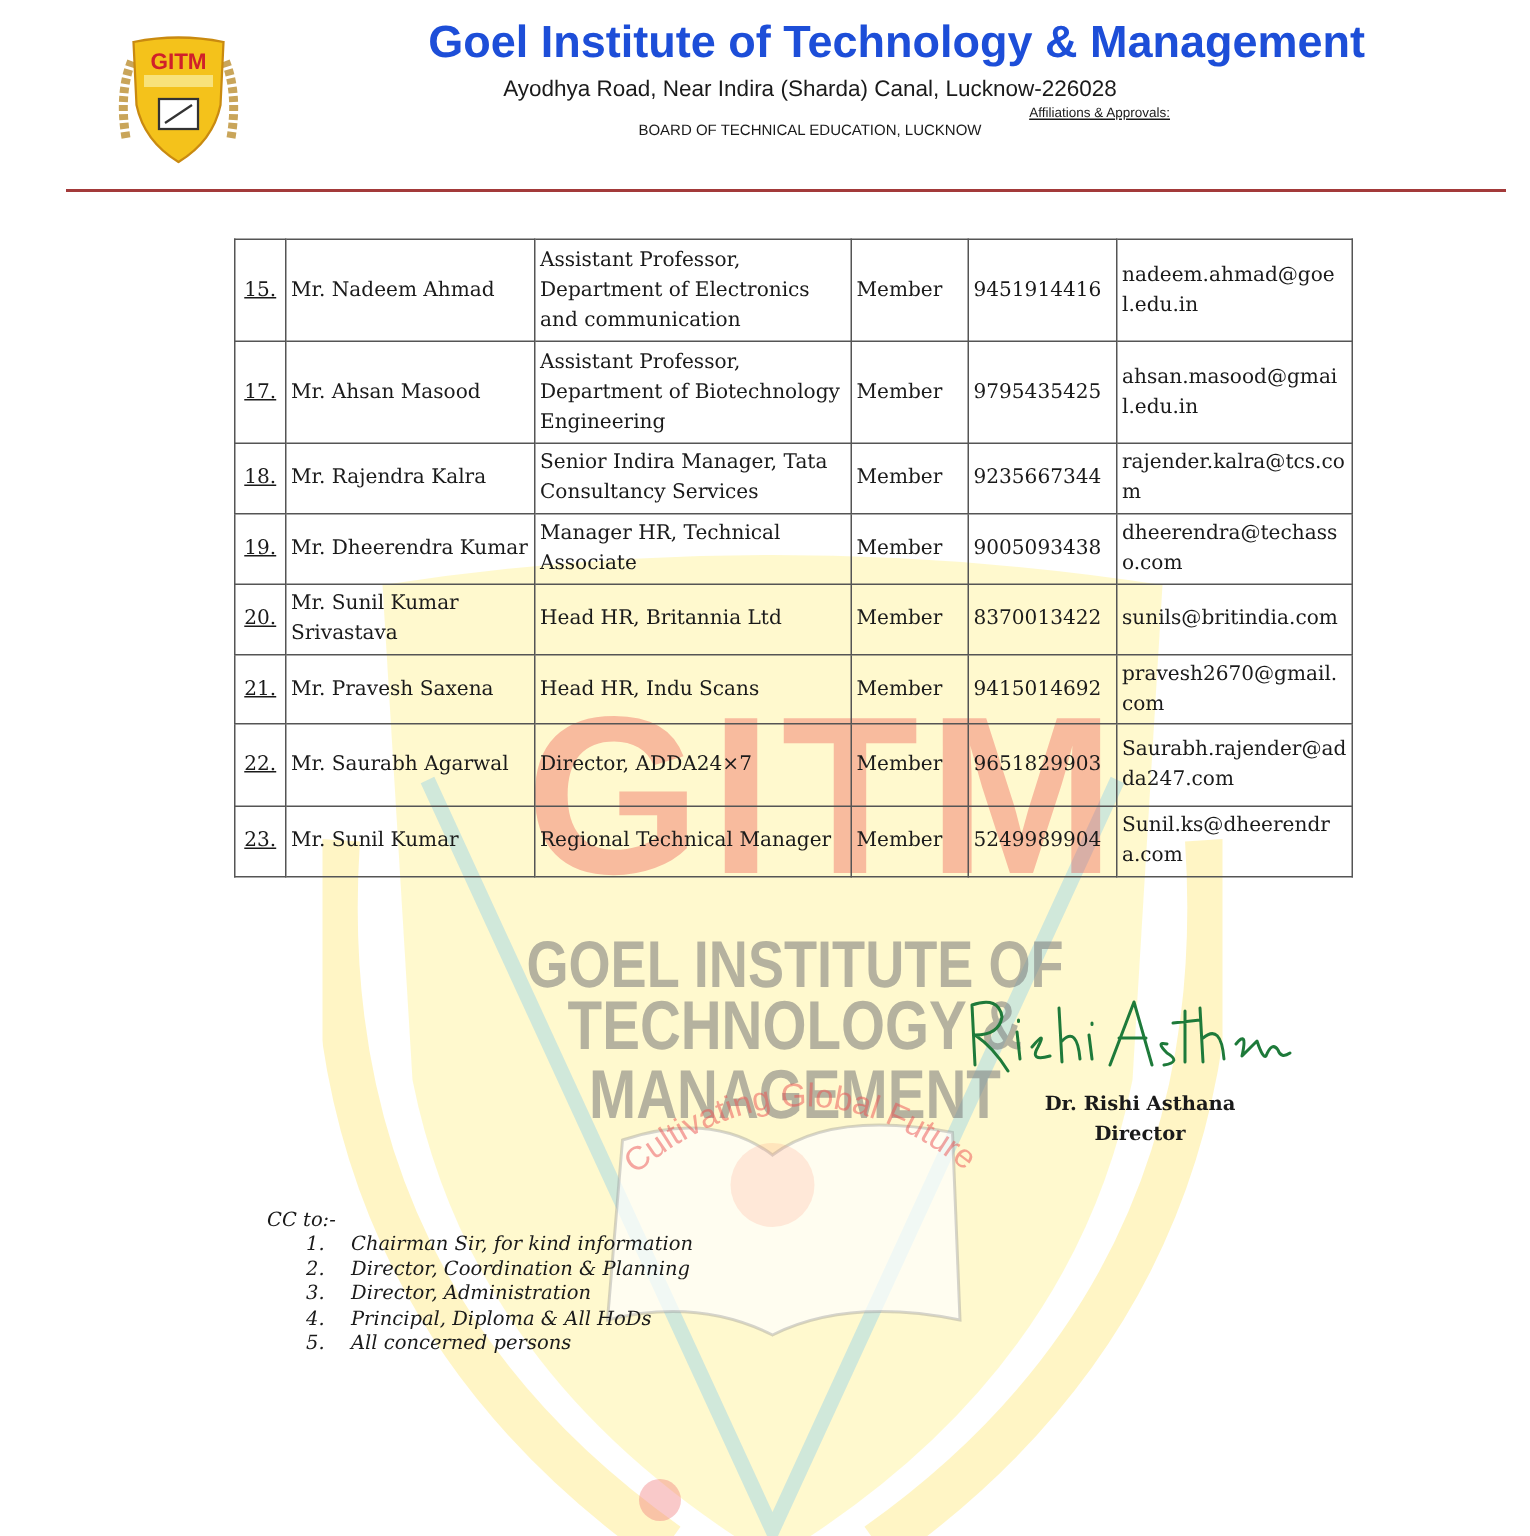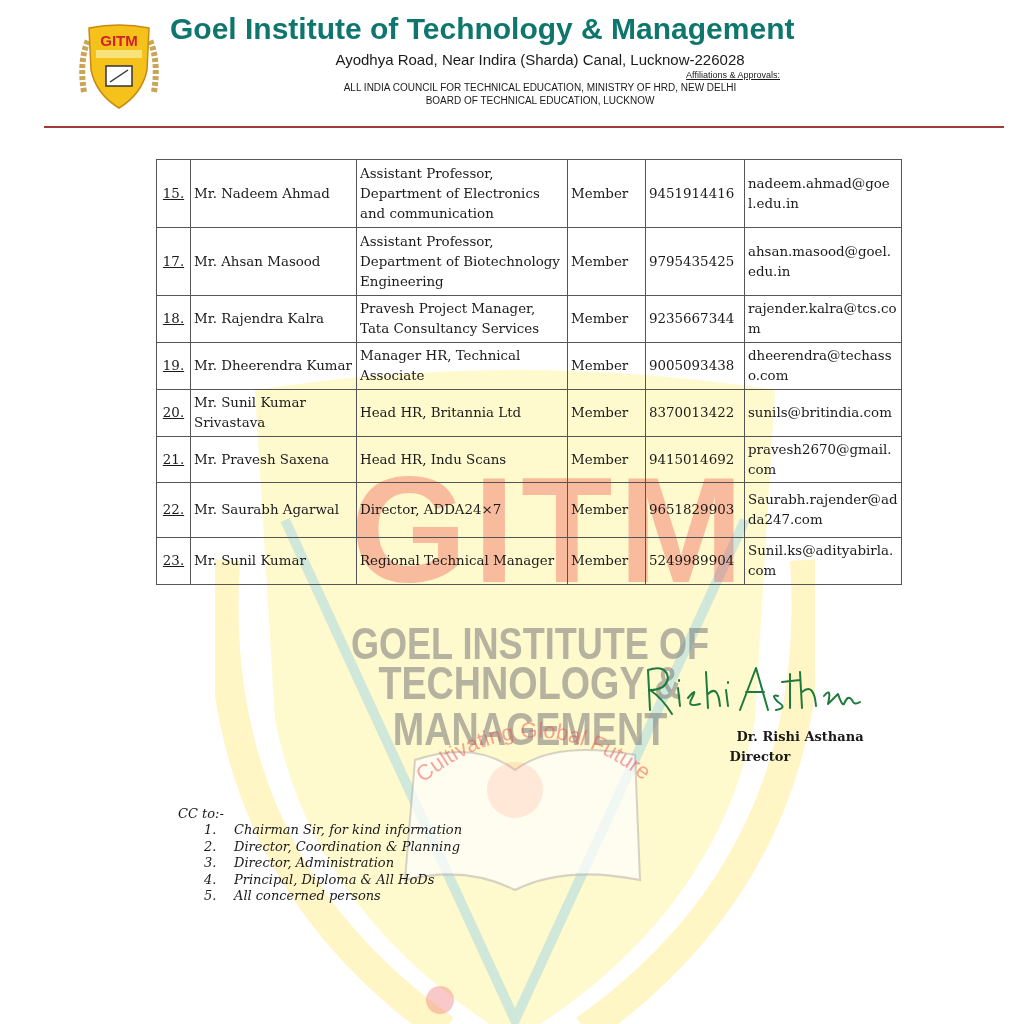--- a/index.html
+++ b/index.html
@@ -5,37 +5,37 @@
   html, body { margin:0; padding:0; background:#ffffff; }
   body { width:1020px; height:1024px; position:relative; overflow:hidden; font-family:"DejaVu Serif", serif; color:#1a1a1a; }
   .wm { position:absolute; pointer-events:none; }
   .wm-shield { left:215px; top:360px; width:600px; height:680px; }
   .wm-gitm { left:340px; top:455px; width:420px; text-align:center; font-family:"Liberation Sans", sans-serif; font-weight:bold; font-size:150px; color:rgba(235,60,60,0.33); letter-spacing:6px; line-height:150px; }
   .wm-line1 { left:300px; top:622px; width:460px; text-align:center; font-family:"Liberation Sans", sans-serif; font-weight:bold; font-size:44px; color:rgba(120,120,120,0.55); line-height:44px; transform:scaleX(0.82); transform-origin:center; }
   .wm-line2 { left:250px; top:660px; width:560px; text-align:center; font-family:"Liberation Sans", sans-serif; font-weight:bold; font-size:46px; color:rgba(120,120,120,0.55); line-height:46px; transform:scaleX(0.82); transform-origin:center; }
   .wm-tag { left:405px; top:705px; width:260px; height:90px; font-family:"Liberation Sans", sans-serif; font-size:22px; color:rgba(235,80,80,0.5); }
 
   .logo { position:absolute; left:74px; top:22px; width:90px; height:92px; }
-  .header-title { position:absolute; left:170px; top:8px; width:740px; text-align:left; font-family:"Liberation Sans", sans-serif; font-weight:bold; font-size:30px; color:#0f766e; line-height:42px; }
+  .header-title { position:absolute; left:170px; top:8px; width:740px; text-align:right; font-family:"Liberation Sans", sans-serif; font-weight:bold; font-size:30px; color:#1d4ed8; line-height:42px; }
   .header-address { position:absolute; left:300px; top:50px; width:480px; text-align:center; font-family:"Liberation Sans", sans-serif; font-size:15px; line-height:20px; }
   .header-aff-label { position:absolute; left:300px; top:70px; width:480px; text-align:right; font-family:"Liberation Sans", sans-serif; font-size:9px; text-decoration:underline; line-height:11px; }
   .header-aff { position:absolute; left:250px; top:81px; width:580px; text-align:center; font-family:"Liberation Sans", sans-serif; font-size:10px; line-height:13px; }
   .rule { position:absolute; left:44px; top:126px; width:960px; height:2px; background:#a33a3a; }
 
   table.members { position:absolute; left:156px; top:159px; border-collapse:collapse; font-family:"DejaVu Serif", serif; font-size:13.4px; line-height:20px; }
   table.members td { border:1px solid #555; padding:0 3px; vertical-align:middle; background:transparent; }
   td.c-no { width:27px; text-align:center; padding-right:2px; padding-left:2px;text-decoration:underline; }
   td.c-name { width:159px; }
   td.c-role { width:204px; }
   td.c-pos { width:71px; }
   td.c-phone { width:92px; }
   td.c-email { width:150px; word-break:break-all; }
 
   .sig { position:absolute; left:628px; top:658px; width:240px; height:70px; }
-  .sig-name { position:absolute; left:660px; top:727px; width:200px; text-align:center; font-family:"DejaVu Serif", serif; font-weight:bold; font-size:13px; line-height:19px;margin-left:40px; }
+  .sig-name { position:absolute; left:660px; top:727px; width:200px; text-align:center; font-family:"DejaVu Serif", serif; font-weight:bold; font-size:13px; line-height:19px; }
   .sig-title { position:absolute; left:660px; top:747px; width:200px; text-align:center; font-family:"DejaVu Serif", serif; font-weight:bold; font-size:13px; line-height:19px; }
 
   .cc-label { position:absolute; left:178px; top:806px; font-family:"DejaVu Serif", serif; font-style:italic; font-size:13px; line-height:16px; }
   .cc-list { position:absolute; left:204px; top:822px; margin:0; padding:0; list-style:none; font-family:"DejaVu Serif", serif; font-style:italic; font-size:13px; line-height:16.6px; }
   .cc-list li { display:flex; }
   .cc-num { width:30px; }
 </style>
 </head>
 <body>
 
@@ -62,47 +62,46 @@
   <path d="M15 6 Q45 0 75 6 L73 48 Q68 72 45 86 Q22 72 17 48 Z" fill="#f4c21b" stroke="#c98a10" stroke-width="1.5"></path>
   <text x="45" y="24" text-anchor="middle" font-family="Liberation Sans, sans-serif" font-size="15" font-weight="bold" fill="#d0202a">GITM</text>
   <rect x="22" y="28" width="46" height="8" fill="#f8e27a"></rect>
   <rect x="32" y="44" width="26" height="20" fill="#ffffff" stroke="#333" stroke-width="1.5"></rect>
   <path d="M36 60 L54 48" stroke="#333" stroke-width="1.5"></path>
 </svg>
 <div class="header-title">Goel Institute of Technology &amp; Management</div>
 <div class="header-address">Ayodhya Road, Near Indira (Sharda) Canal, Lucknow-226028</div>
 <div class="header-aff-label">Affiliations &amp; Approvals:</div>
 <div class="header-aff">
-  <div>ALL INDIA COUNCIL FOR TECHNICAL EDUCATION, MINISTRY OF HRD, NEW DELHI</div>
   <div>BOARD OF TECHNICAL EDUCATION, LUCKNOW</div>
 </div>
 <div class="rule"></div>
 
 <table class="members">
   <tbody>
     <tr style="height:68px">
       <td class="c-no">15.</td>
       <td class="c-name">Mr. Nadeem Ahmad</td>
       <td class="c-role">Assistant Professor, Department of Electronics and communication</td>
       <td class="c-pos">Member</td>
       <td class="c-phone">9451914416</td>
       <td class="c-email">nadeem.ahmad@goel.edu.in</td>
     </tr>
     <tr style="height:68px">
       <td class="c-no">17.</td>
       <td class="c-name">Mr. Ahsan Masood</td>
       <td class="c-role">Assistant Professor, Department of Biotechnology Engineering</td>
       <td class="c-pos">Member</td>
       <td class="c-phone">9795435425</td>
-      <td class="c-email">ahsan.masood@goel.edu.in</td>
+      <td class="c-email">ahsan.masood@gmail.edu.in</td>
     </tr>
     <tr style="height:47px">
       <td class="c-no">18.</td>
       <td class="c-name">Mr. Rajendra Kalra</td>
-      <td class="c-role">Pravesh Project Manager, Tata Consultancy Services</td>
+      <td class="c-role">Senior Indira Manager, Tata Consultancy Services</td>
       <td class="c-pos">Member</td>
       <td class="c-phone">9235667344</td>
       <td class="c-email">rajender.kalra@tcs.com</td>
     </tr>
     <tr style="height:47px">
       <td class="c-no">19.</td>
       <td class="c-name">Mr. Dheerendra Kumar</td>
       <td class="c-role">Manager HR, Technical Associate</td>
       <td class="c-pos">Member</td>
       <td class="c-phone">9005093438</td>
@@ -131,21 +130,21 @@
       <td class="c-pos">Member</td>
       <td class="c-phone">9651829903</td>
       <td class="c-email">Saurabh.rajender@adda247.com</td>
     </tr>
     <tr style="height:47px">
       <td class="c-no">23.</td>
       <td class="c-name">Mr. Sunil Kumar</td>
       <td class="c-role">Regional Technical Manager</td>
       <td class="c-pos">Member</td>
       <td class="c-phone">5249989904</td>
-      <td class="c-email">Sunil.ks@adityabirla.com</td>
+      <td class="c-email">Sunil.ks@dheerendra.com</td>
     </tr>
   </tbody>
 </table>
 
 <svg class="sig" viewBox="0 0 240 70">
   <path d="M22 52 L20 12 Q38 6 40 20 Q38 32 22 32 Q34 40 44 56 M50 30 L52 48 M51 22 L51 23 M60 40 Q70 28 64 40 Q58 50 72 46 M78 14 L80 50 M80 36 Q90 26 92 48 M98 32 L100 48 M100 24 L100 25 M112 52 L128 10 L140 52 M118 34 L136 34 M150 38 Q142 36 150 44 Q160 50 148 52 M162 16 L162 50 M154 24 L172 22 M172 14 L174 50 M174 34 Q186 24 188 48 M196 38 Q204 28 200 46 Q206 40 210 36 Q214 48 216 46 Q220 36 224 42 Q226 48 232 44" fill="none" stroke="#1e7a3a" stroke-width="2" stroke-linecap="round" stroke-linejoin="round"></path>
 </svg>
 <div class="sig-name">Dr. Rishi Asthana</div>
 <div class="sig-title">Director</div>
 

